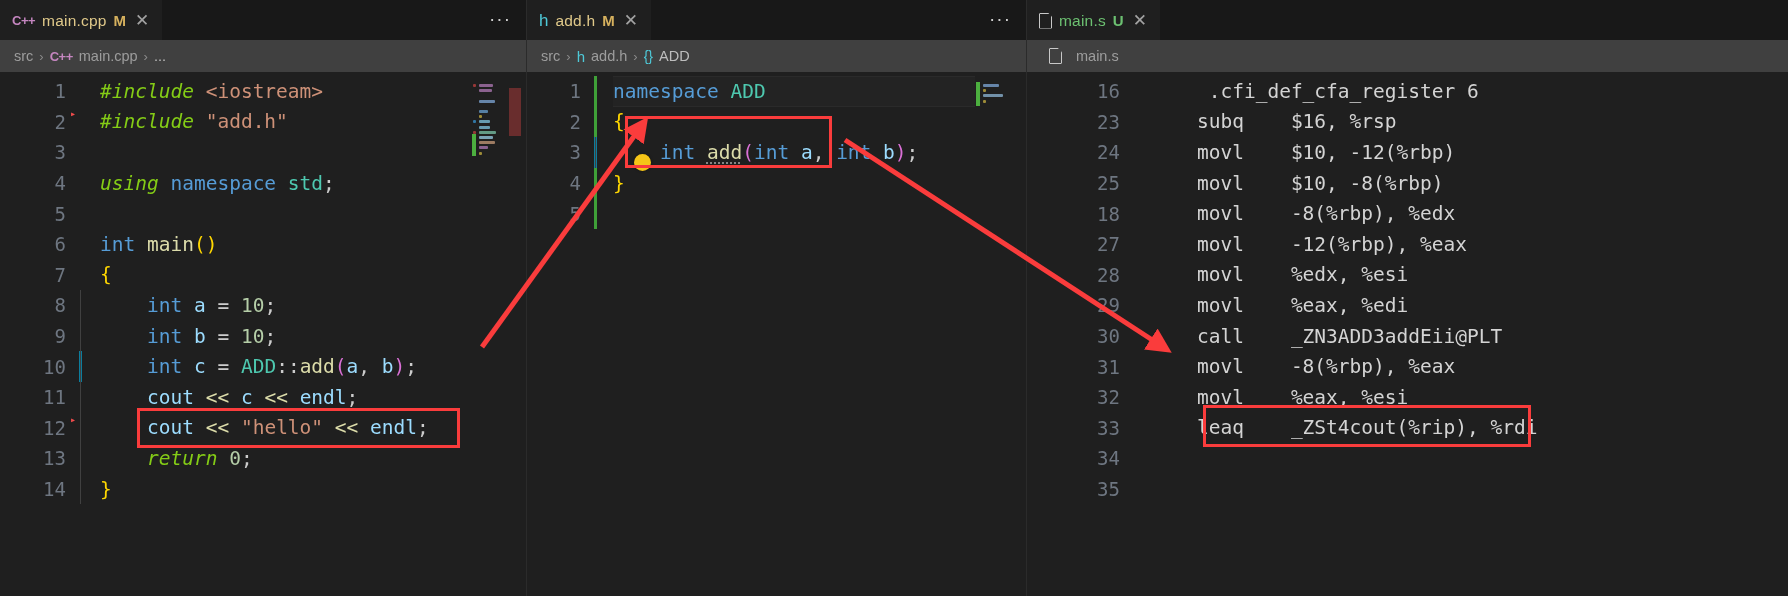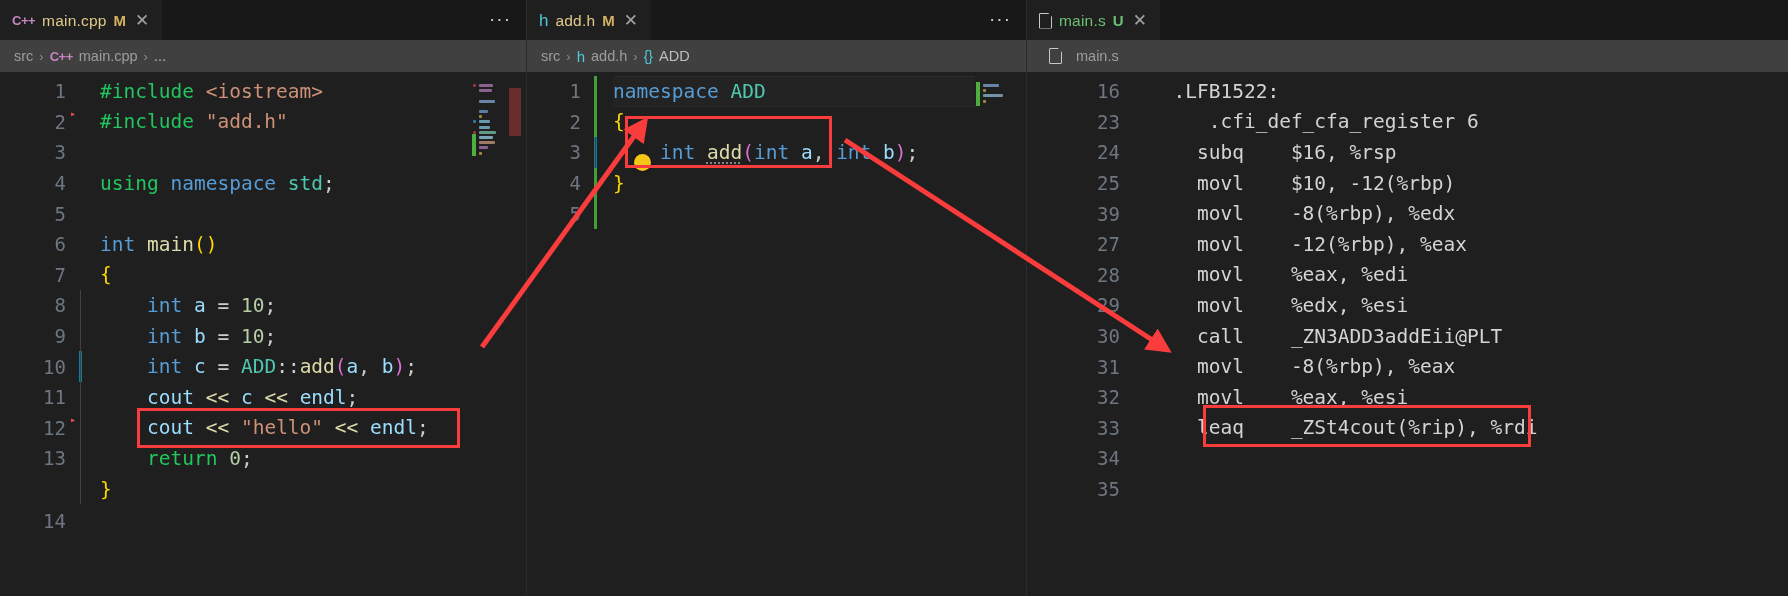--- a/index.html
+++ b/index.html
@@ -65,21 +65,21 @@
   .lnrow .fold{ position:absolute; color:#f14c4c; font-size:10px; }
   .code{ position:relative; flex:1; padding-top:4px; }
   .crow{
     height:30.6px; display:flex; align-items:center;
     font-size:19.5px; white-space:pre; font-family:"DejaVu Sans Mono", monospace;
   }
   .cur-line{ background:#232323; }
   .cur-line-border{ box-shadow: inset 0 1px 0 #2a2a2a, inset 0 -1px 0 #2a2a2a; }
 
   
-  .t-pre   { color:#22c55e; }
+  .t-pre   { color:#84cc16;font-style:italic; }
   .t-inc   { color:#ce9178; }
   .t-kw    { color:#569cd6; }
   .t-type  { color:#569cd6; }
   .t-ns    { color:#4ec9b0; }
   .t-var   { color:#9cdcfe; }
   .t-num   { color:#b5cea8; }
   .t-punc  { color:#cccccc; }
   .t-brace { color:#ffd700; }
   .t-paren { color:#da70d6; }
   .t-fn    { color:#dcdcaa; }
@@ -148,21 +148,21 @@
           <div class="lnrow" style="padding-right: 12px;">4</div>
           <div class="lnrow" style="padding-right: 12px;">5</div>
           <div class="lnrow" style="padding-right: 12px;">6</div>
           <div class="lnrow" style="padding-right: 12px;">7</div>
           <div class="lnrow" style="padding-right: 12px;">8</div>
           <div class="lnrow" style="padding-right: 12px;">9</div>
           <div class="lnrow" style="padding-right: 12px;">10<span class="chbar mod" style="right: -4px; top: 0px; height: 30.6px;"></span></div>
           <div class="lnrow" style="padding-right: 12px;">11</div>
           <div class="lnrow" style="padding-right: 12px;">12<span class="fold" style="right: 2px; top: 1px;">▸</span></div>
           <div class="lnrow" style="padding-right: 12px;">13</div>
-          <div class="lnrow" style="padding-right: 12px; margin-top: 32px;">14</div>
+          <div class="lnrow" style="padding-right: 12px;">14</div>
         </div>
       <div class="code" id="c0" style="padding-left:22px">
           <div class="crow"><span class="t-pre">#include </span><span class="t-inc">&lt;iostream&gt;</span></div>
           <div class="crow"><span class="t-pre">#include </span><span class="t-inc">"add.h"</span></div>
           <div class="crow">&nbsp;</div>
           <div class="crow"><span class="t-pre">using </span><span class="t-kw">namespace </span><span class="t-ns">std</span><span class="t-punc">;</span></div>
           <div class="crow">&nbsp;</div>
           <div class="crow"><span class="t-type">int </span><span class="t-fn">main</span><span class="t-brace">()</span></div>
           <div class="crow"><span class="t-brace">{</span></div>
           <div class="crow"><span class="t-punc">    </span><span class="t-type">int </span><span class="t-var">a </span><span class="t-punc">= </span><span class="t-num">10</span><span class="t-punc">;</span></div>
@@ -258,40 +258,40 @@
     <div class="breadcrumb" style="padding-left:22px">
       <span class="doc-ico"></span>
       <span style="margin-left:8px">main.s</span>
     </div>
     <div class="codearea">
       <div class="gutter" id="g2" style="width:105px">
           <div class="lnrow" style="padding-right: 12px;">16</div>
           <div class="lnrow" style="padding-right: 12px;">23</div>
           <div class="lnrow" style="padding-right: 12px;">24</div>
           <div class="lnrow" style="padding-right: 12px;">25</div>
-          <div class="lnrow" style="padding-right: 12px;">39</div>
+          <div class="lnrow" style="padding-right: 12px;">18</div>
           <div class="lnrow" style="padding-right: 12px;">27</div>
           <div class="lnrow" style="padding-right: 12px;">28</div>
           <div class="lnrow" style="padding-right: 12px;">29</div>
           <div class="lnrow" style="padding-right: 12px; text-align: center;">30</div>
           <div class="lnrow" style="padding-right: 12px;">31</div>
           <div class="lnrow" style="padding-right: 12px; text-align: right;">32</div>
           <div class="lnrow" style="padding-right: 12px;">33</div>
           <div class="lnrow" style="padding-right: 12px;">34</div>
           <div class="lnrow" style="padding-right: 12px;">35</div>
         </div>
       <div class="code" id="c2" style="padding-left:18px">
-          <div class="crow"><span class="t-asm">  .LFB1522:</span></div>
           <div class="crow"><span class="t-asm">     .cfi_def_cfa_register 6</span></div>
           <div class="crow"><span class="t-asm">    subq    $16, %rsp</span></div>
           <div class="crow"><span class="t-asm">    movl    $10, -12(%rbp)</span></div>
+          <div class="crow"><span class="t-asm">    movl    $10, -8(%rbp)</span></div>
           <div class="crow"><span class="t-asm">    movl    -8(%rbp), %edx</span></div>
           <div class="crow"><span class="t-asm">    movl    -12(%rbp), %eax</span></div>
+          <div class="crow"><span class="t-asm">    movl    %edx, %esi</span></div>
           <div class="crow"><span class="t-asm">    movl    %eax, %edi</span></div>
-          <div class="crow"><span class="t-asm">    movl    %edx, %esi</span></div>
           <div class="crow"><span class="t-asm">    call    _ZN3ADD3addEii@PLT</span></div>
           <div class="crow"><span class="t-asm">    movl    -8(%rbp), %eax</span></div>
           <div class="crow"><span class="t-asm">    movl    %eax, %esi</span></div>
           <div class="crow"><span class="t-asm">    leaq    _ZSt4cout(%rip), %rdi</span></div>
         </div>
     </div>
   </div>
 
   <svg id="arrows" width="1788" height="596" style="position:absolute;inset:0;pointer-events:none">
     <defs>

